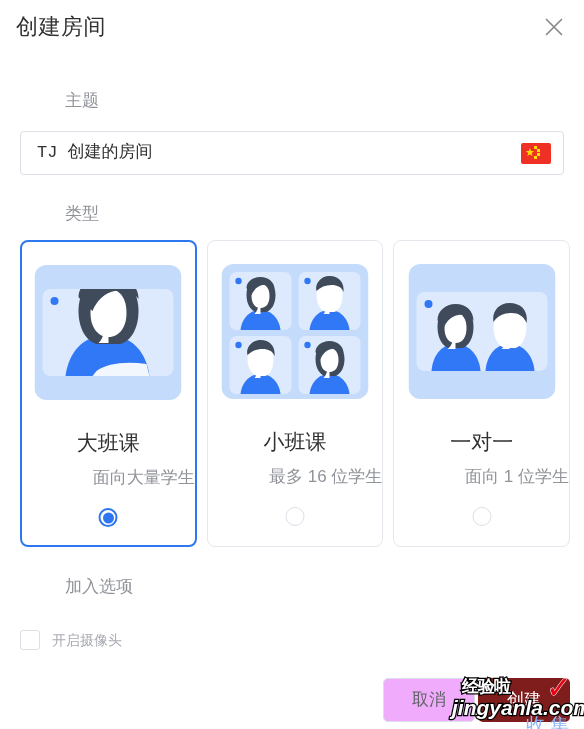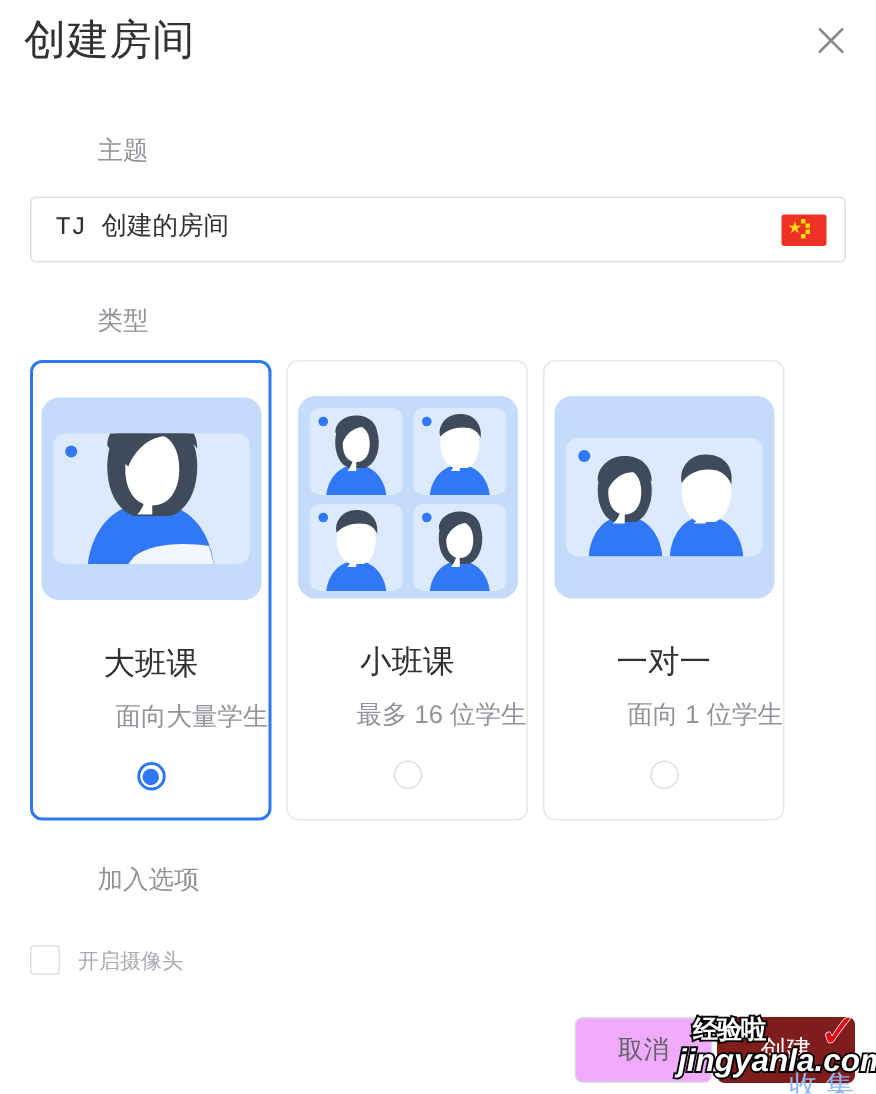--- a/index.html
+++ b/index.html
@@ -20,21 +20,21 @@
   .dialog-header {
     position: absolute;
     left: 0; top: 0;
     width: 584px;
     height: 58px;
   }
   .dialog-title {
     position: absolute;
     left: 16px;
     top: 10px;
-    font-size: 28px;
+    font-size: 22px;
     color: #303133;
     letter-spacing: 0.5px;
     line-height: 34px;
   }
   .close-btn {
     position: absolute;
     right: 14px;
     top: 11px;
     width: 32px;
     height: 32px;
@@ -115,21 +115,21 @@
   .cards {
     position: absolute;
     left: 20px;
     top: 240px;
     width: 550px;
     height: 307px;
     display: flex;
     gap: 10px;
   }
   .card {
-    width: 161px;
+    width: 177px;
     height: 307px;
     box-sizing: border-box;
     border: 1px solid #e4e7ed;
     border-radius: 8px;
     background: #fff;
     position: relative;
     cursor: pointer;
     text-decoration: underline;
   }
   .card.selected {

